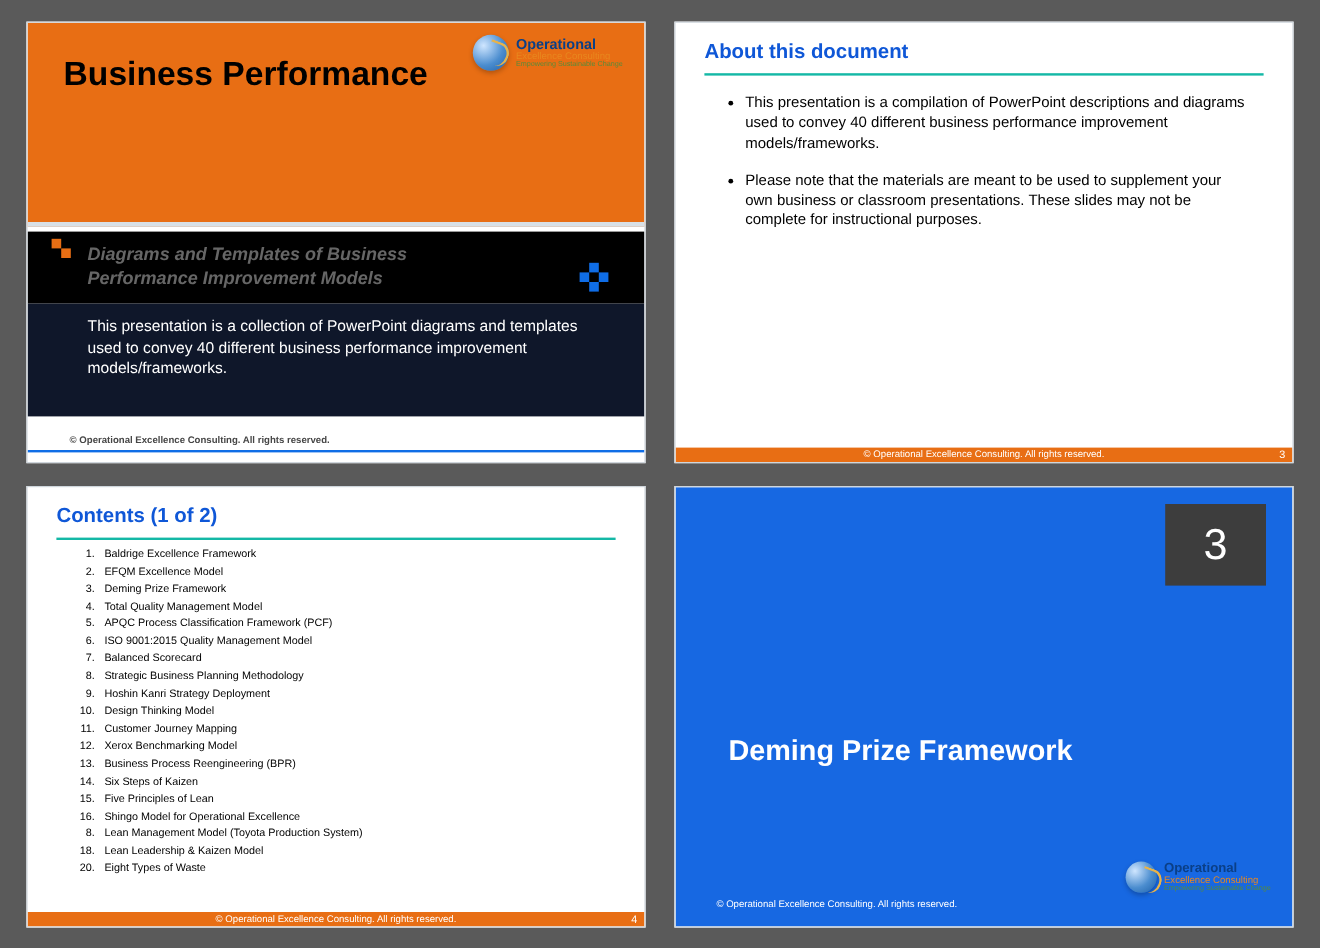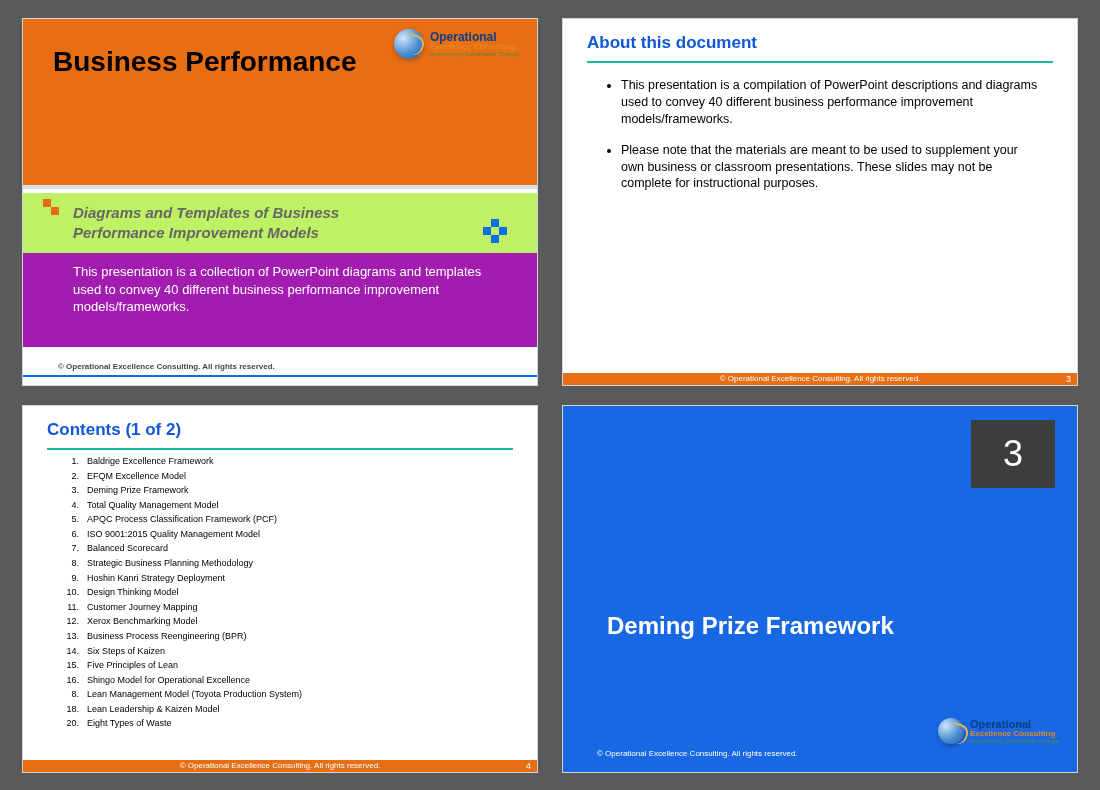--- a/index.html
+++ b/index.html
@@ -23,36 +23,36 @@
   .s1 .title-block {
     position:absolute; left:0; right:0; top:0; height:170px;
     background:#e86e14;
     border-bottom: 4px solid #d8e0e6;
   }
   .s1 .title-text {
     position:absolute; left:30px; top:28px; right:160px;
     font-size:28px; font-weight:700; color:#000; line-height:1.1;
   }
   .s1 .subtitle-band {
-    position:absolute; left:0; right:0; top:174px; height:60px; background:#bef264;
+    position:absolute; left:0; right:0; top:174px; height:60px; background:#000000;
   }
   .s1 .subtitle-band .txt{
     position:absolute; left:50px; top:10px; right:140px;
     font-size:15px; font-style:italic; font-weight:600; color:#666;
     line-height:1.3;
   }
   .s1 .deco-left {
     position:absolute; left:20px; top:180px;
   }
   .s1 .deco-right {
     position:absolute; right:30px; top:200px;
   }
   .s1 .desc-block {
     position:absolute; left:0; right:0; top:234px; height:94px;
-    background:#a21caf;
+    background:#0f172a;
     color:#fff; font-size:13px; line-height:1.35;
     padding:10px 40px 10px 50px;
   }
   .s1 .copyright {
     position:absolute; left:35px; bottom:14px;
     font-size:8px; font-weight:700; color:#464646;
   }
   .s1 .bottom-rule {
     position:absolute; left:0; right:0; bottom:8px; height:2px; background:#0f6de6;
   }
@@ -119,21 +119,21 @@
     box-shadow: 0 2px 4px rgba(0,0,0,.25);
     position:relative;
   }
   .logo-wrap .globe::after{
     content:""; position:absolute; left:12px; top:6px; width:16px; height:18px;
     border:2px solid #e8b34a; border-left:none; border-bottom:none;
     border-radius:0 60% 60% 0 / 0 60% 60% 0;
     transform:rotate(20deg);
   }
   .logo-wrap .lt1 { font-size:12px; font-weight:700; color:#0a3f87; line-height:1; }
-  .logo-wrap .lt2 { font-size:8px; font-weight:700; color:#e8871e; line-height:1; }
+  .logo-wrap .lt2 { font-size:8px; font-weight:400; color:#e8871e; line-height:1; }
   .logo-wrap .lt3 { font-size:6px; color:#588b3a; line-height:1; }
   .logo-wrap.sm .globe { width:26px; height:26px; }
   .logo-wrap.sm .lt1 { font-size:11px; }
 
   
   svg.deco { overflow:visible; }
 </style>
 </head>
 <body>
 

